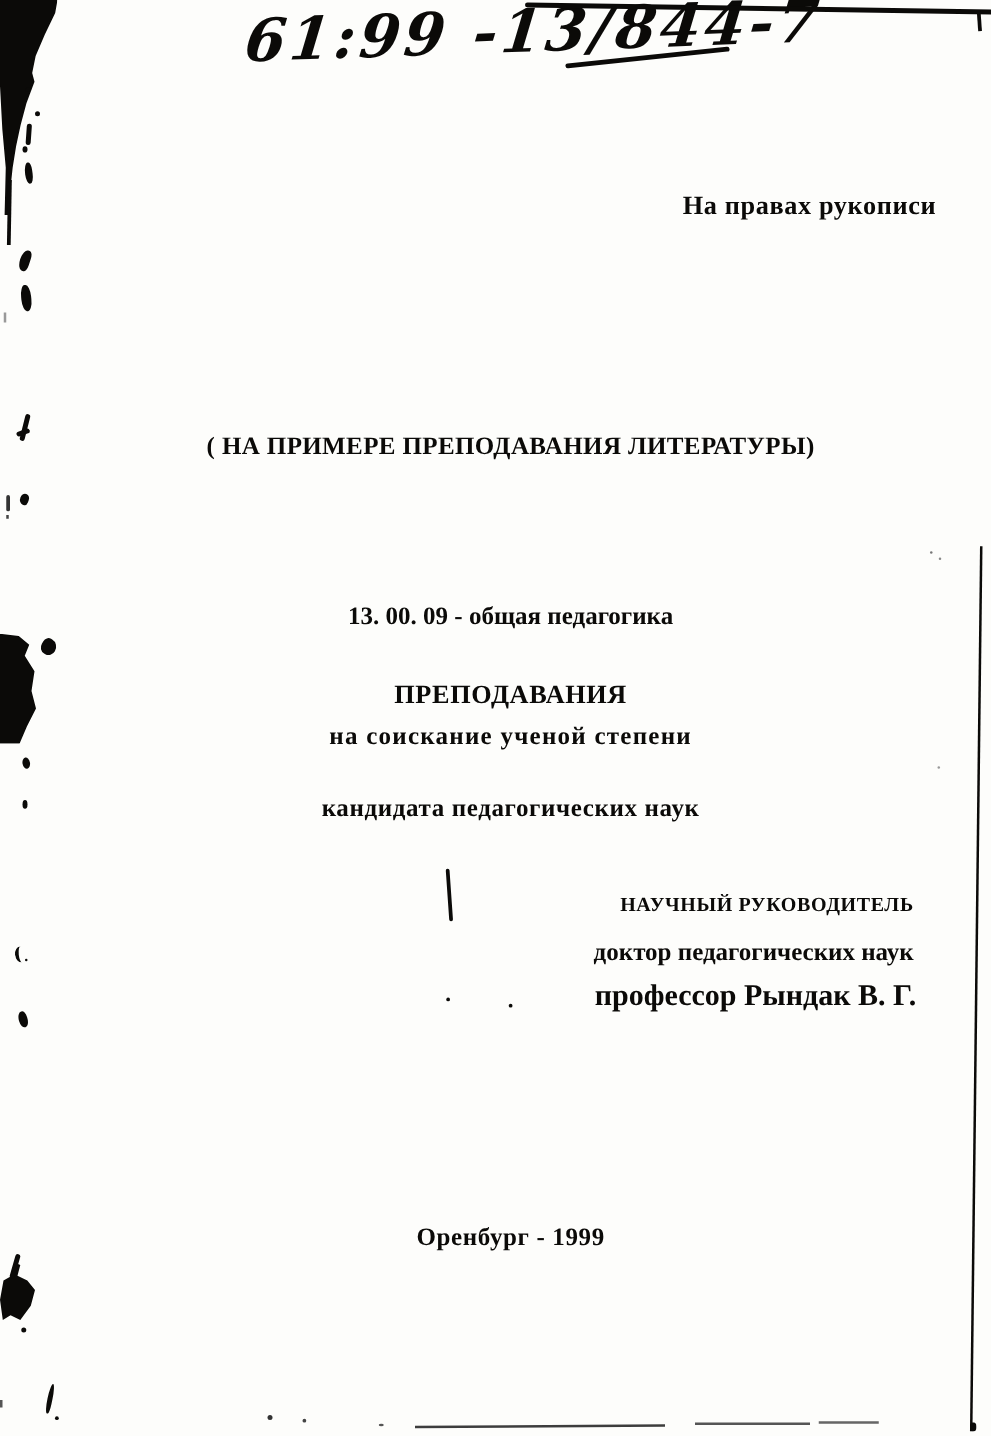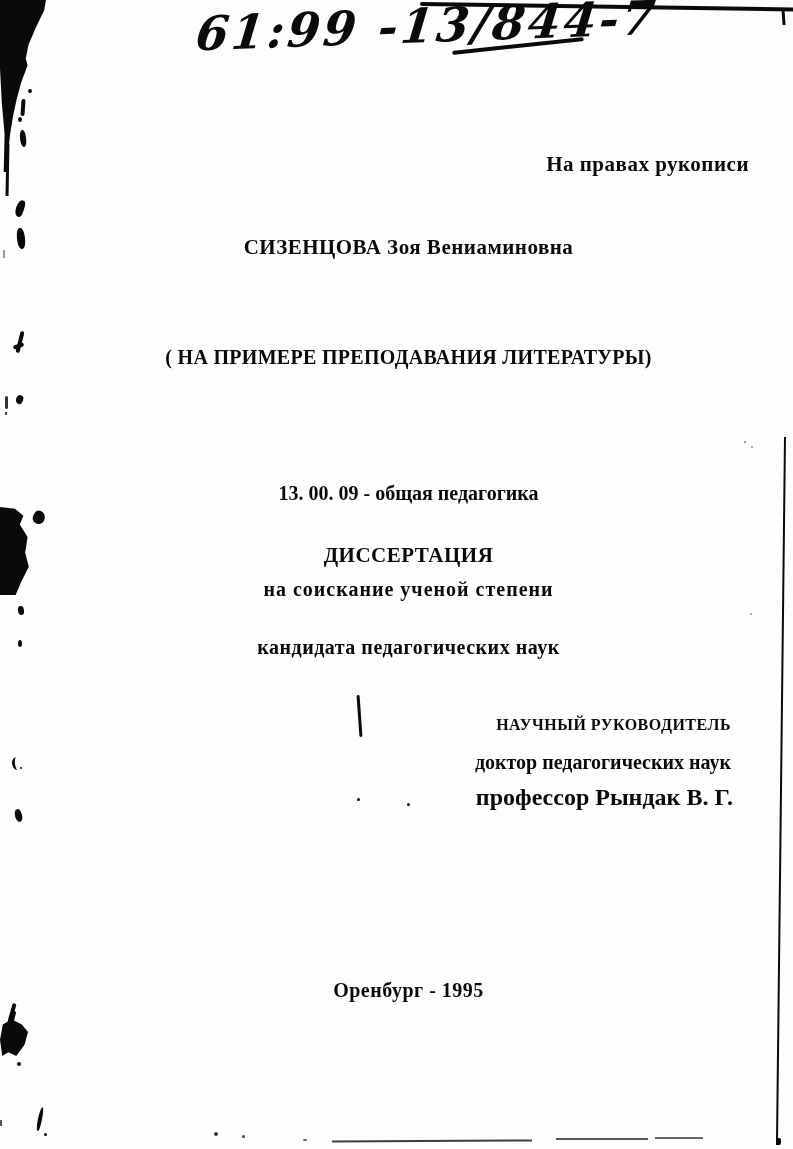--- a/index.html
+++ b/index.html
@@ -48,46 +48,45 @@
   <div class="handwritten">61:99 -13/844-7</div>
   <div class="art" style="left:452px;top:44px;width:132px;height:4px;border-radius:2px;transform:rotate(-6deg);"></div>
 
   <div class="art" style="left:420px;top:2px;width:375px;height:4px;transform:rotate(0.85deg);transform-origin:left center;border-radius:2px;"></div>
   <div class="art" style="left:782px;top:9px;width:3px;height:16px;transform:rotate(-4deg);"></div>
 
   <div class="art" style="left:784px;top:437px;width:2px;height:708px;transform:rotate(0.65deg);transform-origin:top center;"></div>
 
   <div class="txt" style="right:44px;top:152px;font-size:21px;letter-spacing:0.5px;font-family:Liberation Serif, serif;">На правах рукописи</div>
 
-  <div class="txt center" style="top:235px;font-size:21px;letter-spacing:0.5px;">СИЗЕНЦОВА Зоя Вениаминовна</div>
 
   <div class="txt center" style="top:346px;font-size:20px;line-height:23.5px;letter-spacing:0.3px;">
     <div>( НА ПРИМЕРЕ ПРЕПОДАВАНИЯ ЛИТЕРАТУРЫ)</div>
   </div>
 
   <div class="txt center" style="top:482px;font-size:20px;">13. 00. 09 - общая педагогика</div>
 
-  <div class="txt center" style="top:543px;font-size:21px;letter-spacing:0.5px;">ДИССЕРТАЦИЯ</div>
+  <div class="txt center" style="top:543px;font-size:21px;letter-spacing:0.5px;">ПРЕПОДАВАНИЯ</div>
 
   <div class="txt center" style="top:578px;font-size:20px;letter-spacing:1px;">на соискание ученой степени</div>
   <div class="txt center" style="top:636px;font-size:20px;letter-spacing:0.5px;">кандидата педагогических наук</div>
 
   <div class="art" style="left:358px;top:695px;width:2.5px;height:42px;transform:rotate(-4deg);border-radius:2px;"></div>
 
   <div class="txt" style="right:62px;top:716px;font-size:16px;letter-spacing:0.5px;">НАУЧНЫЙ РУКОВОДИТЕЛЬ</div>
   <div class="txt" style="right:62px;top:751px;font-size:20px;">доктор педагогических наук</div>
   <div class="txt" style="right:60px;top:784px;font-size:24px;">профессор Рындак В. Г.</div>
 
   <div class="art speck" style="left:357px;top:798px;width:3px;height:3px;"></div>
   <div class="art speck" style="left:407px;top:803px;width:3px;height:3px;"></div>
   <div class="art speck" style="left:744px;top:441px;width:2px;height:2px;background:#777;"></div>
   <div class="art speck" style="left:751px;top:446px;width:2px;height:2px;background:#888;"></div>
   <div class="art speck" style="left:750px;top:613px;width:2px;height:2px;background:#999;"></div>
 
-  <div class="txt center" style="top:979px;font-size:20px;letter-spacing:0.5px;">Оренбург - 1995</div>
+  <div class="txt center" style="top:979px;font-size:20px;letter-spacing:0.5px;">Оренбург - 1999</div>
 
   <div class="art" style="left:0;top:0;width:46px;height:172px;
               clip-path:polygon(0 0,100% 0,96% 6%,78% 16%,62% 26%,56% 34%,60% 38%,46% 48%,36% 58%,28% 68%,22% 78%,18% 88%,16% 100%,8% 100%,10% 78%,4% 60%,0 40%);"></div>
   <div class="art" style="left:6px;top:144px;width:3px;height:52px;transform:rotate(1deg);"></div>
 
   <div class="art" style="left:20px;top:70px;width:5px;height:3px;border-radius:50%;transform:rotate(-15deg);"></div>
   <div class="art" style="left:28px;top:89px;width:4px;height:4px;border-radius:50%;"></div>
   <div class="art" style="left:21px;top:99px;width:4px;height:17px;border-radius:2px;transform:rotate(4deg);"></div>
   <div class="art" style="left:18px;top:117px;width:4px;height:5px;border-radius:50%;"></div>
   <div class="art" style="left:20px;top:130px;width:6px;height:17px;border-radius:60% 40% 50% 50%;transform:rotate(-8deg);"></div>

